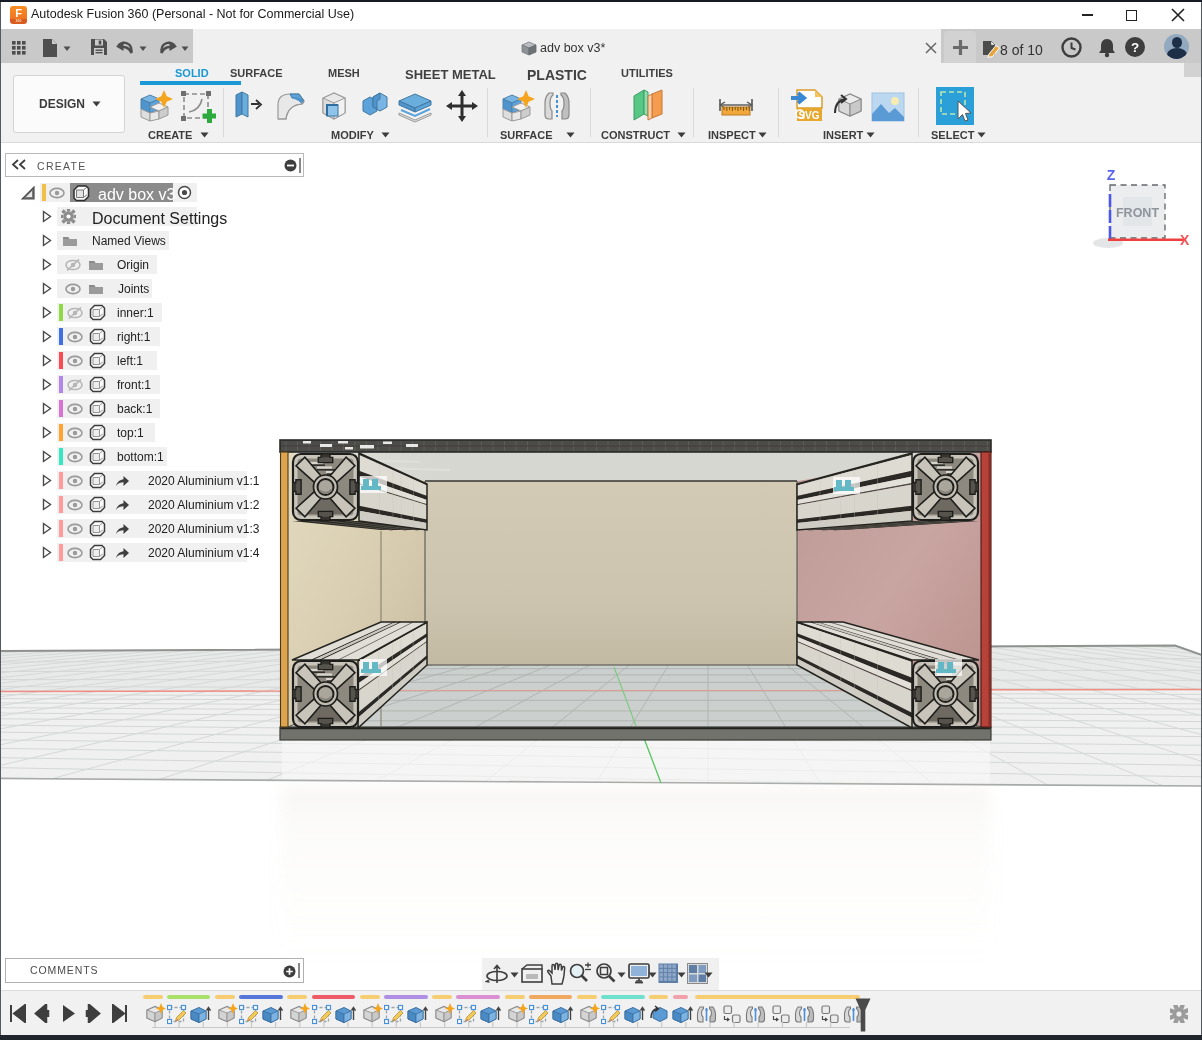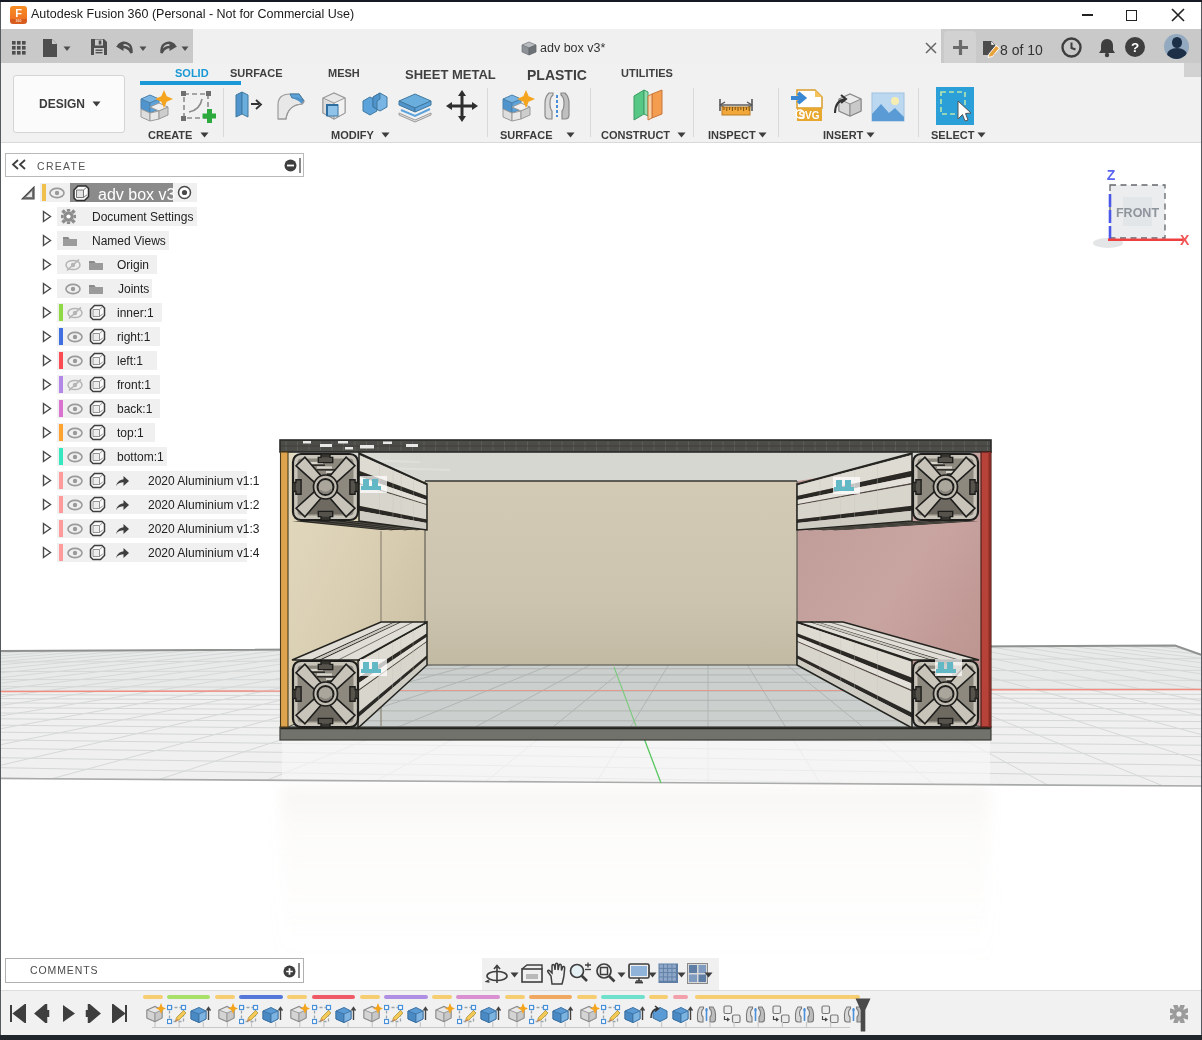--- a/index.html
+++ b/index.html
@@ -818,21 +818,21 @@
       <rect x="10.6" y="10.6" width="3.4" height="3.4" transform="rotate(45 12.3 12.3)" fill="#8c8c8c"></rect>
       <rect x="5.8" y="12.6" width="3.4" height="3.4" transform="rotate(90 7.5 14.3)" fill="#8c8c8c"></rect>
       <rect x="1.0" y="10.6" width="3.4" height="3.4" transform="rotate(135 2.7 12.3)" fill="#8c8c8c"></rect>
       <rect x="-1.0" y="5.8" width="3.4" height="3.4" transform="rotate(180 0.7 7.5)" fill="#8c8c8c"></rect>
       <rect x="1.0" y="1.0" width="3.4" height="3.4" transform="rotate(225 2.7 2.7)" fill="#8c8c8c"></rect>
       <rect x="5.8" y="-1.0" width="3.4" height="3.4" transform="rotate(270 7.5 0.7)" fill="#8c8c8c"></rect>
       <rect x="10.6" y="1.0" width="3.4" height="3.4" transform="rotate(315 12.3 2.7)" fill="#8c8c8c"></rect>
       <circle cx="7.5" cy="7.5" r="5.2" fill="#8c8c8c"></circle>
       <circle cx="7.5" cy="7.5" r="2.1" fill="#fff"></circle>
     </svg>
-    <div class="abs" style="left:92px;top:210px;font-size:12px;color:#222">Document Settings</div>
+    <div class="abs" style="left:92px;top:210px;font-size:16px;color:#222">Document Settings</div>
     <div class="abs" style="left:57px;top:231px;width:112px;height:19px;background:#f0f0f0"></div>
     <svg class="abs" style="left:42px;top:234px" width="10" height="13">
       <path d="M1.5,1.5 L8.5,6.5 L1.5,11.5 Z" fill="#fdfdfd" stroke="#4a4a4a" stroke-width="1.4"></path>
     </svg>
     <svg class="abs" style="left:62px;top:234px" width="16" height="13">
       <path d="M1,3 L6,3 L7.5,5 L15,5 L15,12 L1,12 Z" fill="#9b9b9b"></path>
       <path d="M1,3 L6,3 L7.5,5 L1,5 Z" fill="#8a8a8a"></path>
     </svg>
     <div class="abs" style="left:92px;top:234px;font-size:12px;color:#222">Named Views</div>
     <div class="abs" style="left:57px;top:255px;width:100px;height:19px;background:#f0f0f0"></div>

